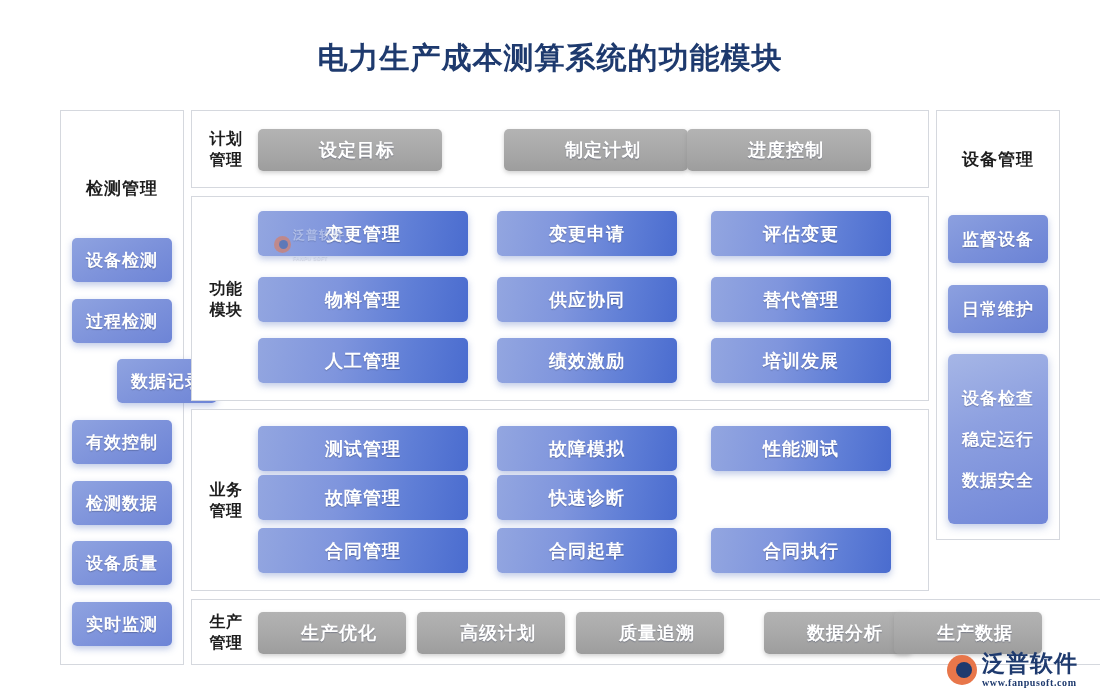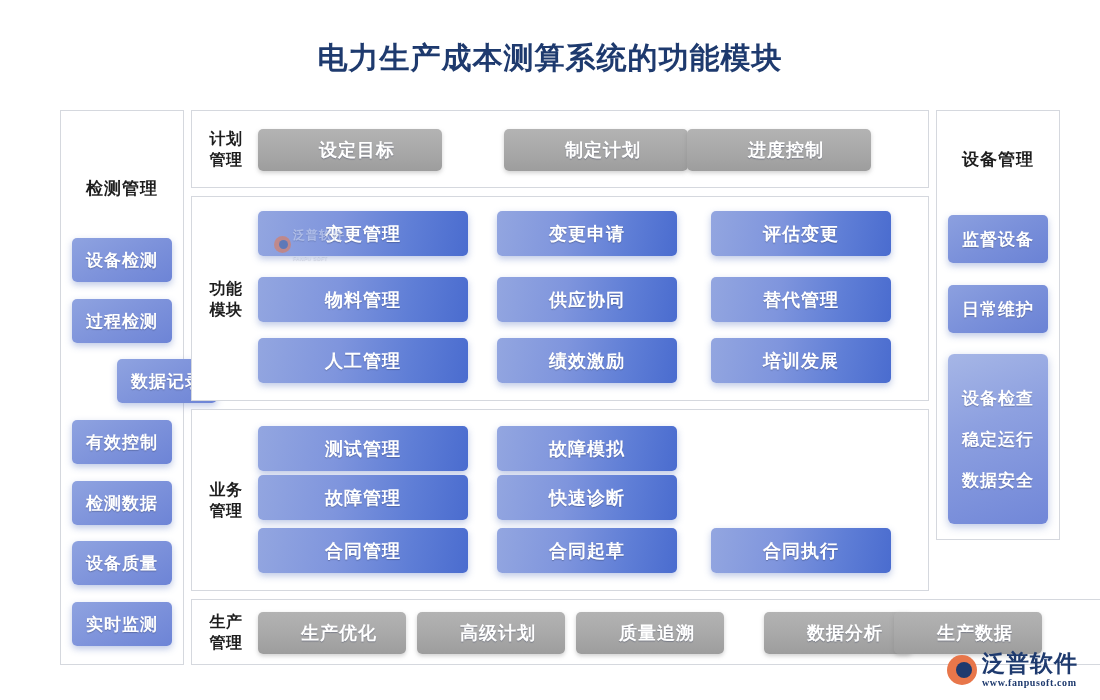--- a/index.html
+++ b/index.html
@@ -187,21 +187,21 @@
     text-shadow: 0 1px 1px rgba(40,50,80,0.35);
     background: linear-gradient(150deg, #8fa3e0 0%, #7e93db 50%, #6d84d6 100%);
     box-shadow: 0 3px 7px rgba(110,135,200,0.45);
     box-sizing: border-box;
   }
   .side-chip.s0 { top: 127px; }
   .side-chip.s1 { top: 188px; }
   .side-chip.s2 { top: 248px; margin-left: 45px; }
   .side-chip.s3 { top: 309px; }
   .side-chip.s4 { top: 370px; }
-  .side-chip.s5 { top: 430px; border-radius: 6px; }
+  .side-chip.s5 { top: 430px; }
   .side-chip.s6 { top: 491px; }
 
   
   .rchip {
     position: absolute;
     left: 11px;
     width: 100px;
     height: 48px;
     display: flex;
     align-items: center;
@@ -391,20 +391,21 @@
     <div class="row-panel biz">
       <div class="row-label">
         <span>
           <span>业务</span><br>
           <span>管理</span>
         </span>
       </div>
       <div class="row-body biz">
         <div class="btn blue grid-btn r0 c0">测试管理</div>
         <div class="btn blue grid-btn r0 c1">故障模拟</div>
+        <div class="btn blue grid-btn r0 c2">性能测试</div>
 
         <div class="btn blue grid-btn r1 c0">故障管理</div>
         <div class="btn blue grid-btn r1 c1">快速诊断</div>
 
         <div class="btn blue grid-btn r2 c0">合同管理</div>
         <div class="btn blue grid-btn r2 c1">合同起草</div>
         <div class="btn blue grid-btn r2 c2">合同执行</div>
       </div>
     </div>
 

